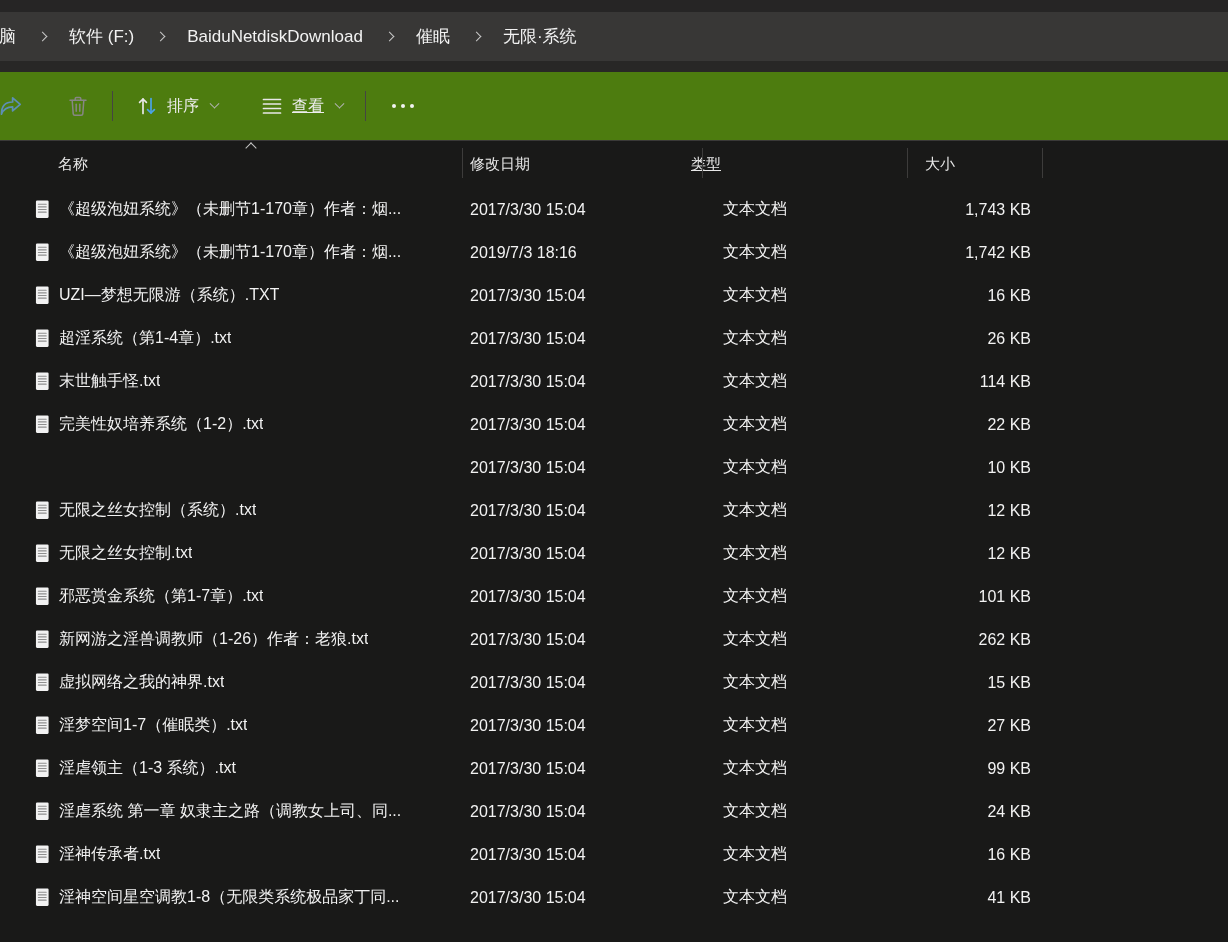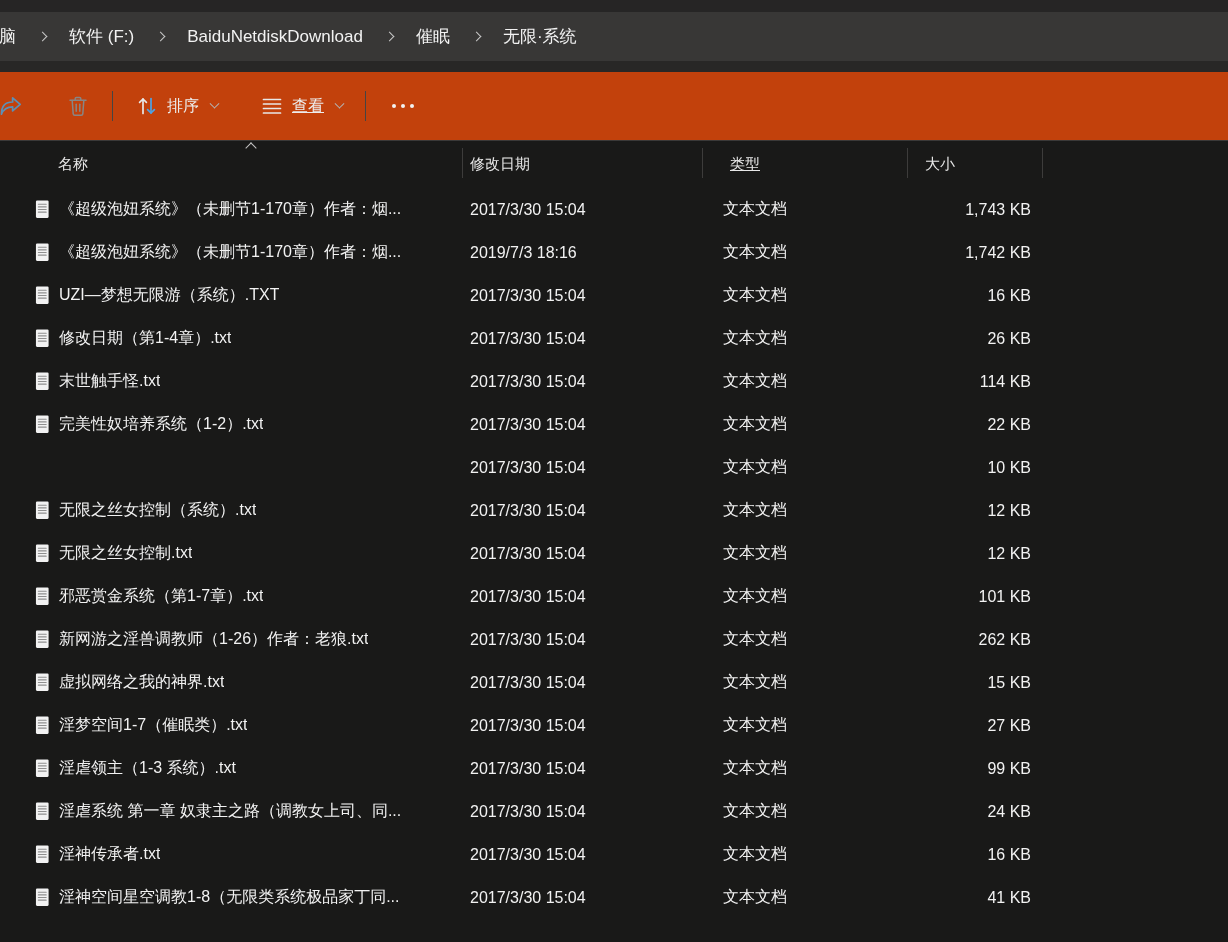--- a/index.html
+++ b/index.html
@@ -16,34 +16,34 @@
   .breadcrumb-bar { position:absolute; top:12px; left:0; width:1228px; height:49px; background:#383736;
                     display:flex; align-items:center; }
   .band-gap       { position:absolute; top:61px; left:0; width:1228px; height:11px; background:#282726; }
 
   .crumb { font-size:17px; color:#f2f2f2; padding:5px 9px; border-radius:4px; white-space:nowrap; cursor:default; }
   .crumb.clip { margin-left:-10px; }
   .crumb-sep { width:7px; height:7px; border-right:1.5px solid #c9c9c9; border-bottom:1.5px solid #c9c9c9;
                transform:rotate(-45deg); margin:0 14px; flex:0 0 auto; }
 
   
-  .toolbar { position:absolute; top:72px; left:0; width:1228px; height:69px; background:#c2410c;
+  .toolbar { position:absolute; top:72px; left:0; width:1228px; height:69px; background:#4d7c0f;
              border-bottom:1px solid #3a3938; display:flex; align-items:center; }
   .tb-btn { display:flex; align-items:center; gap:8px; padding:8px 10px; border-radius:4px; color:#ededed;
             font-size:16px; white-space:nowrap; }
   .tb-sep { width:1px; height:30px; background:#454443; margin:0 12px; }
   .chev-down { width:7px; height:7px; border-right:1.4px solid #b4b4b4; border-bottom:1.4px solid #b4b4b4;
                transform:rotate(45deg) translate(-2px,-2px); margin-left:4px; }
   .dots { display:flex; gap:5px; padding:10px 14px; }
   .dots i { width:4px; height:4px; border-radius:50%; background:#f2f2f2; }
 
   
   .list-header { position:absolute; top:142px; left:0; width:1228px; height:44px; font-size:15px; color:#e8e8e8;padding-left:36px; }
   .hdr-cell { position:absolute; top:13px; white-space:nowrap; cursor:default; }
-  .hdr-name { left:58px; }  .hdr-date { left:470px; } .hdr-type { left:730px;text-decoration:underline; } .hdr-size { left:925px; }
+  .hdr-name { left:58px; }  .hdr-date { left:470px; } .hdr-type { left:691px;text-decoration:underline; } .hdr-size { left:925px; }
   .hdr-sep { position:absolute; top:6px; width:1px; height:30px; background:#3d3c3b; }
   .sort-asc { position:absolute; top:2px; left:247px; width:8px; height:8px;
               border-left:1.4px solid #c4c4c4; border-top:1.4px solid #c4c4c4; transform:rotate(45deg); }
 
   
   .file-list { position:absolute; top:188px; left:0; width:1228px;text-align:center; }
   .row { position:relative; height:43px; width:1228px; }
   .row .cell { position:absolute; top:0; height:43px; display:flex; align-items:center;
                font-size:16px; color:#f2f2f2; white-space:nowrap; }
   .c-name { left:35px; width:420px; overflow:hidden; }
@@ -190,21 +190,21 @@
     <span class="cell c-name">
       <svg class="doc-icon" width="15" height="19" viewBox="0 0 16 20">
         <rect x="1" y="0.5" width="13.5" height="18.5" rx="1.2" fill="#f2f2f2"></rect>
         <g stroke="#8f8f8f" stroke-width="1.2" stroke-linecap="round">
           <path d="M3.6 4.4 h8.3"></path>
             <path d="M3.6 7.2 h8.3"></path>
             <path d="M3.6 10 h8.3"></path>
             <path d="M3.6 12.8 h8.3"></path>
         </g>
       </svg>
-      <span class="nm">修改日期（第1-4章）.txt</span>
+      <span class="nm">超淫系统（第1-4章）.txt</span>
     </span>
     <span class="cell c-date">2017/3/30 15:04</span>
     <span class="cell c-type">文本文档</span>
     <span class="cell c-size">26 KB</span>
   </div>
 
   <div class="row">
     <span class="cell c-name">
       <svg class="doc-icon" width="15" height="19" viewBox="0 0 16 20">
         <rect x="1" y="0.5" width="13.5" height="18.5" rx="1.2" fill="#f2f2f2"></rect>

